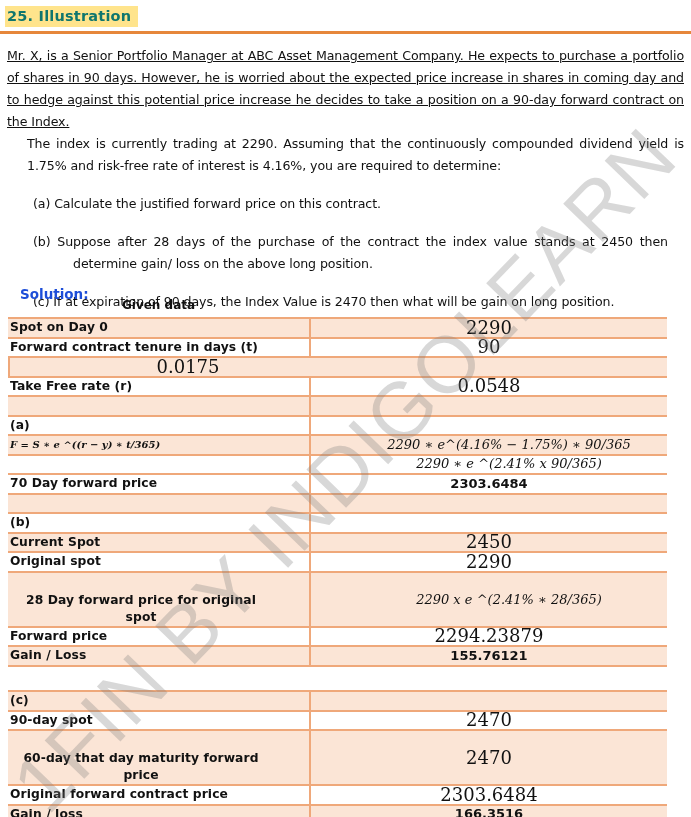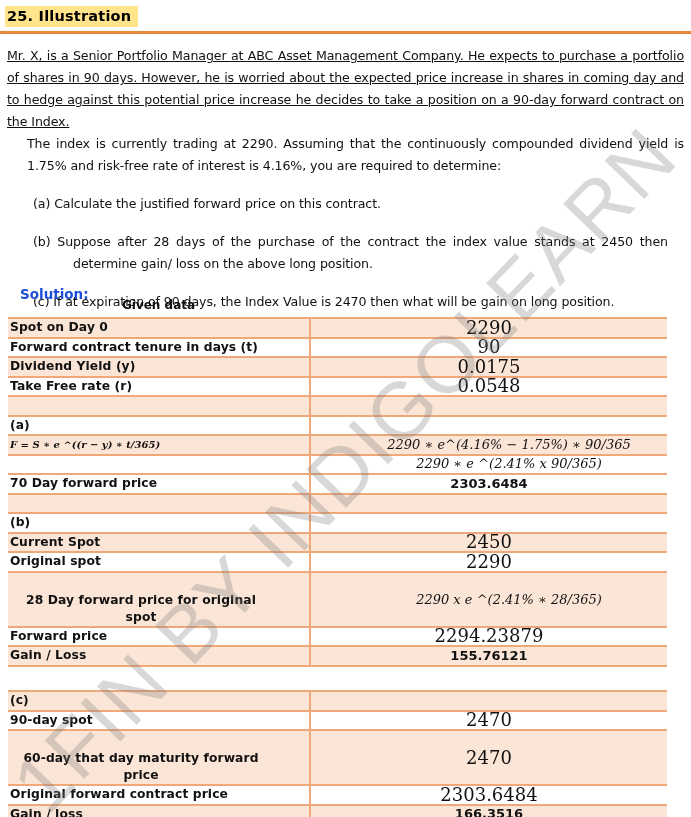--- a/index.html
+++ b/index.html
@@ -3,21 +3,21 @@
 <meta charset="utf-8">
 <style>
   html,body{margin:0;padding:0;background:#ffffff;}
   .page{
     position:relative;width:691px;height:817px;background:#fff;overflow:hidden;
     font-family:"DejaVu Sans",sans-serif;color:#111;
   }
   
   .title-wrap{position:absolute;left:5px;top:6px;z-index:2;}
   .title-hl{
-    display:inline-block;background:#ffe48c;color:#000000;
+    display:inline-block;background:#ffe48c;color:#0f766e;
     font-weight:bold;font-size:14.5px;padding:2px 7px 3px 2px;letter-spacing:0.2px;
   }
   .title-rule{position:absolute;left:0;top:31px;width:691px;height:3px;background:#e6873b;}
   
   .content{
     position:absolute;left:7px;top:45px;width:677px;
     font-size:12.6px;line-height:22px;letter-spacing:-0.1px;z-index:2;
   }
   .para{text-align:justify;margin:0;text-decoration:underline;}
   .para-indent{margin:0 0 0 20px;text-align:justify;}
@@ -94,23 +94,20 @@
       </div>
       <div class="trow">
         <div class="c1">
           <span class="lbl">Forward contract tenure in days (t)</span>
         </div>
         <div class="c2">
           <span class="num">90</span>
         </div>
       </div>
       <div class="trow shaded">
-        <div class="c1">
-          <span class="lbl">Dividend Yield (y)</span>
-        </div>
         <div class="c2">
           <span class="num">0.0175</span>
         </div>
       </div>
       <div class="trow">
         <div class="c1">
           <span class="lbl">Take Free rate (r)</span>
         </div>
         <div class="c2">
           <span class="num">0.0548</span>

